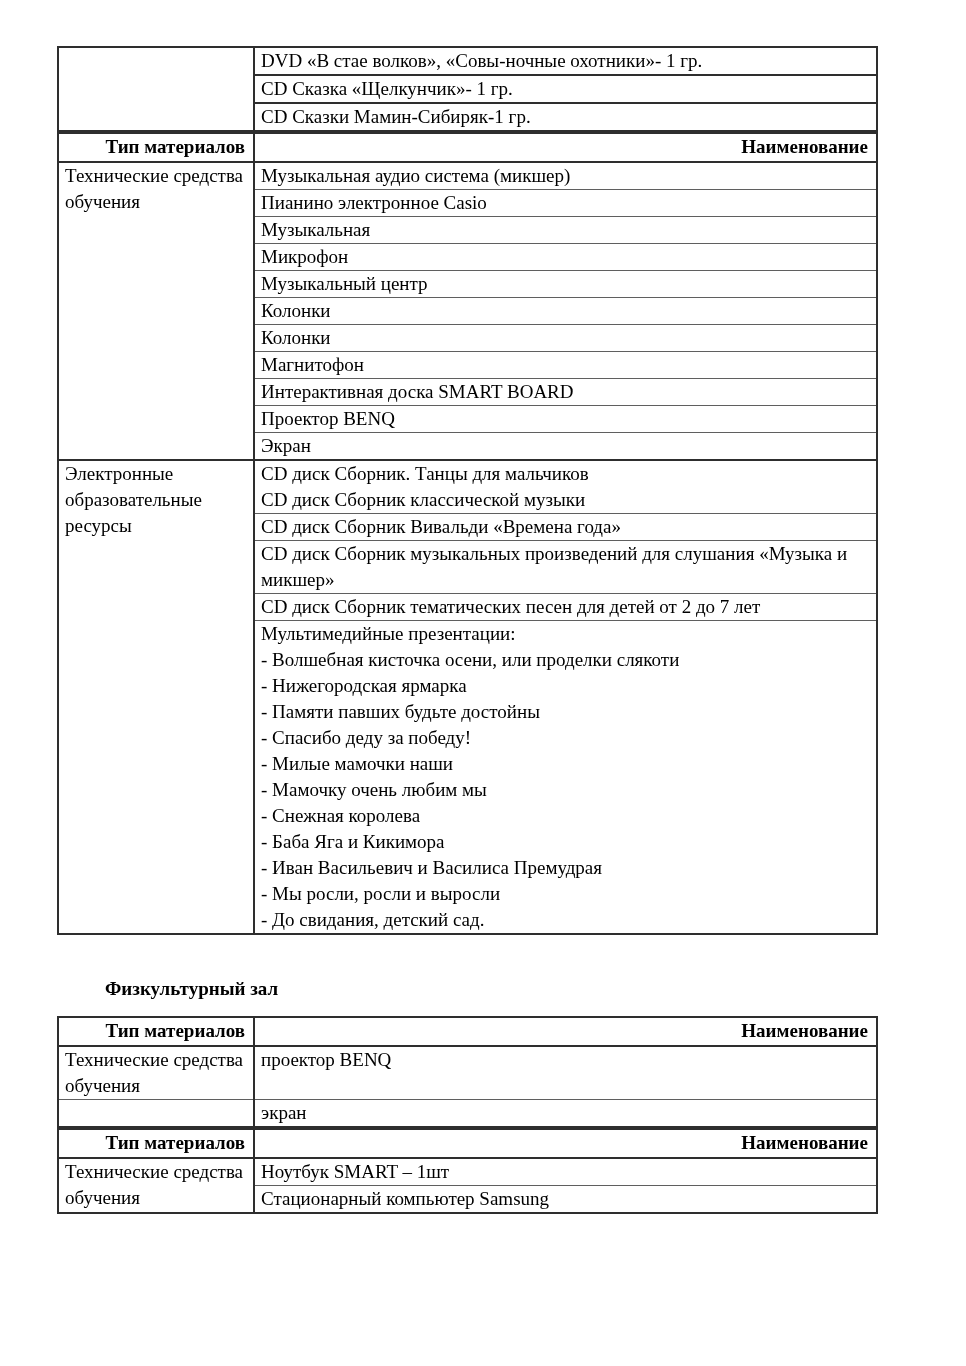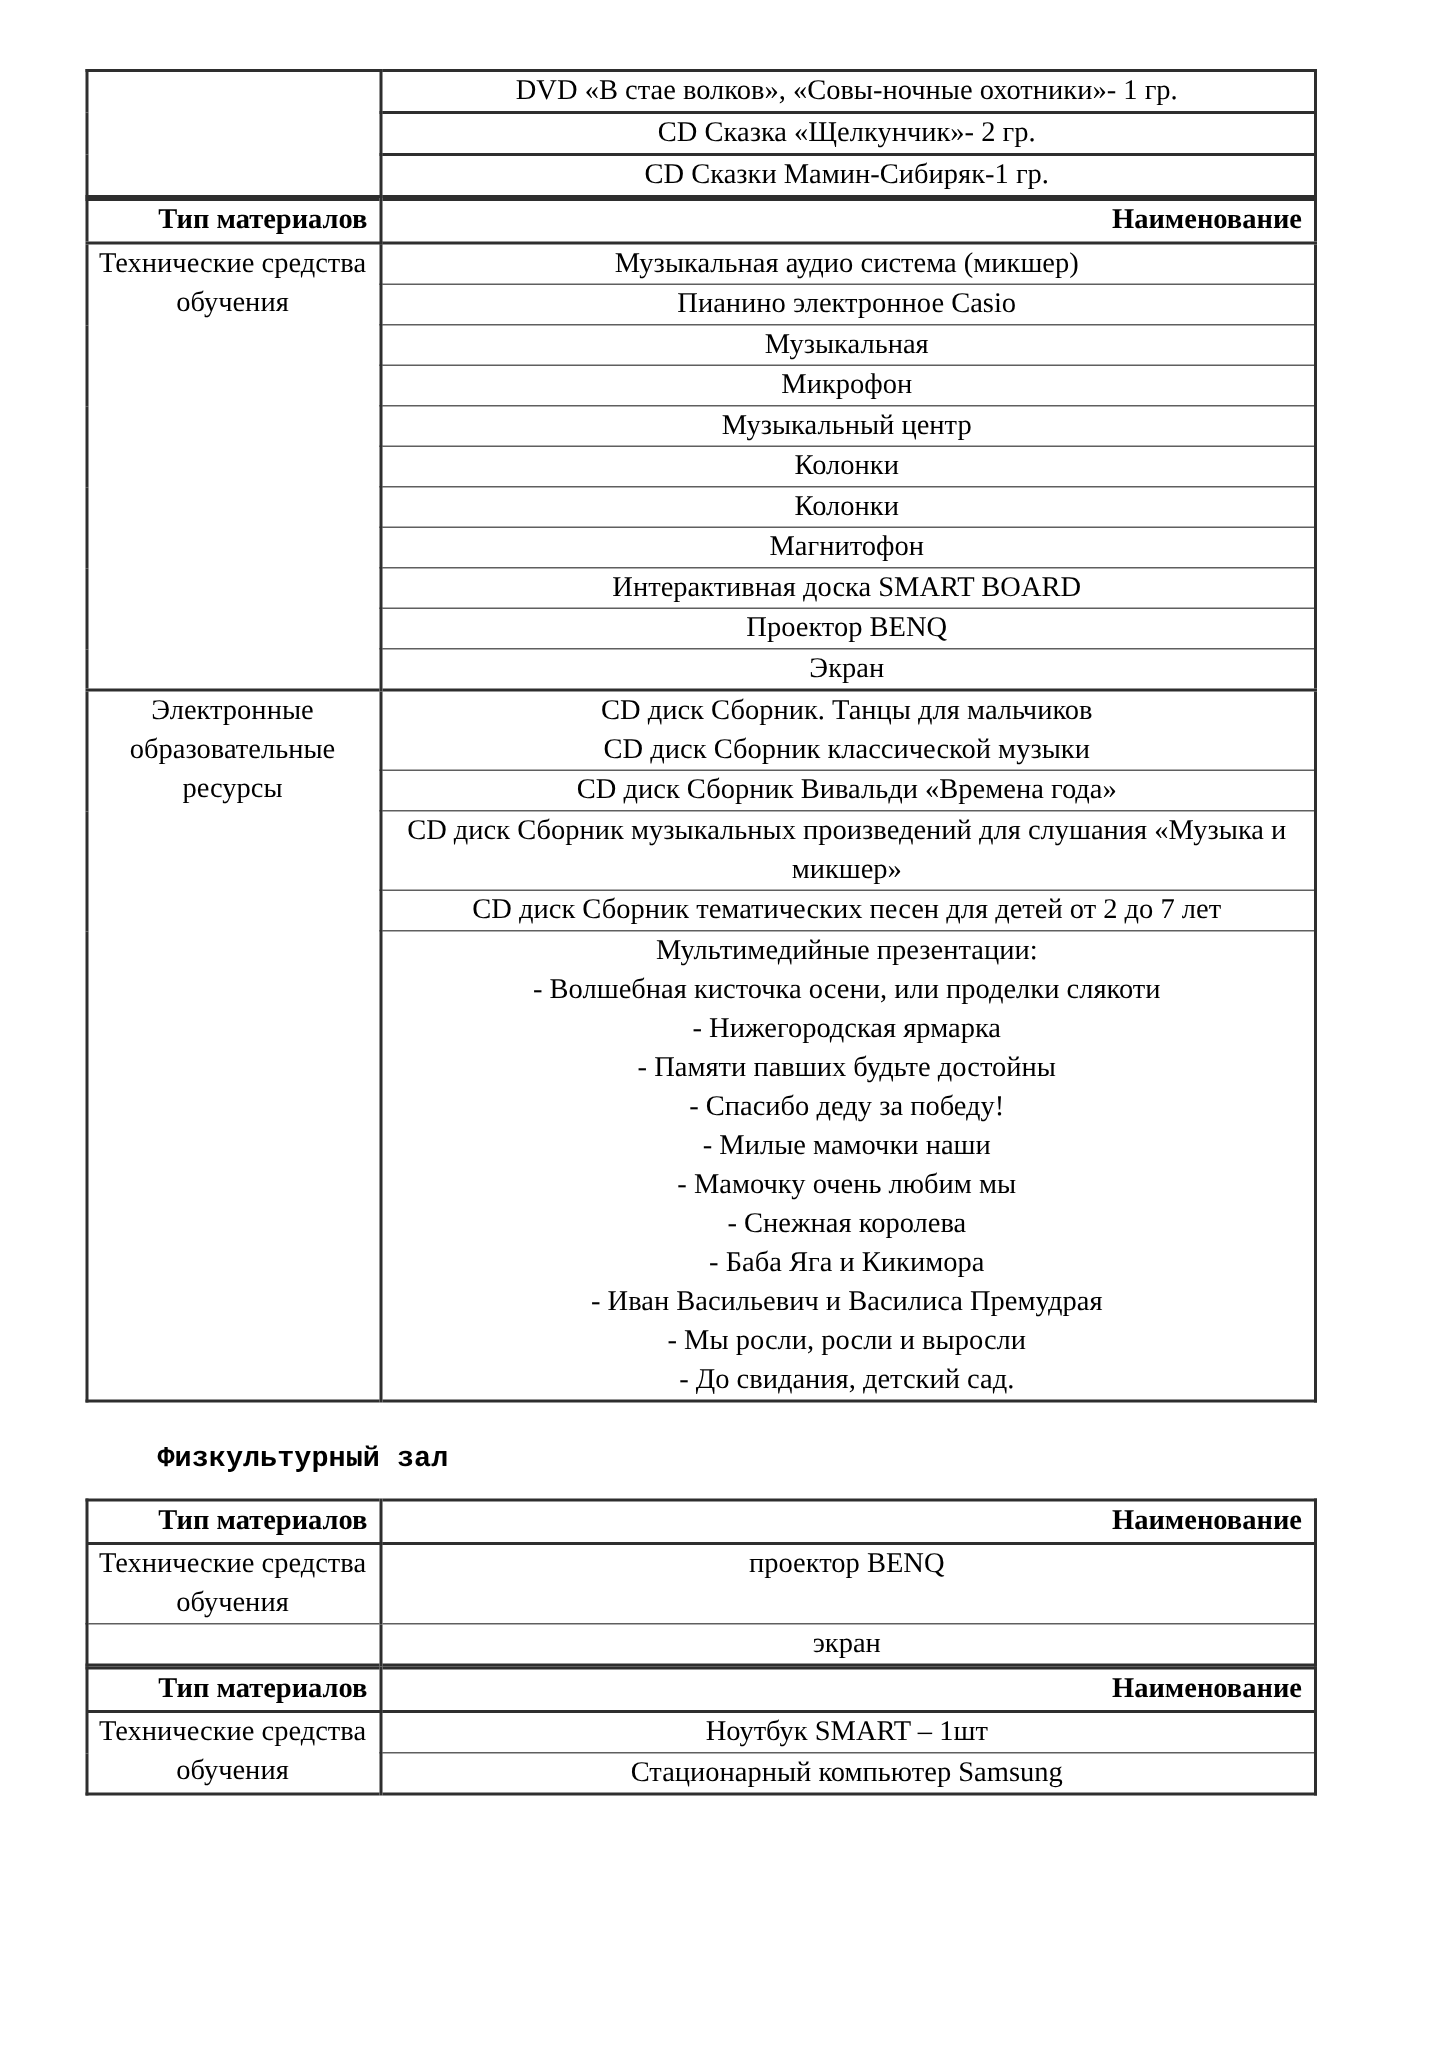--- a/index.html
+++ b/index.html
@@ -20,21 +20,21 @@
     margin-left: 57px;
     border: 2px solid #2e2e2e;
   }
   table.tbl col.c1 { width: 196px; }
   table.tbl col.c2 { width: 623px; }
   table.tbl td {
     border: 1px solid #5f5f5f;
     padding: 0 8px 0 6px;
     line-height: 26px;
     vertical-align: top;
-    text-align: center;
+    text-align: left;
     white-space: pre-line;
     overflow: hidden;
   }
   table.tbl td.first { border-right: 2px solid #2e2e2e; }
   table.tbl tr.hdr td {
     font-weight: bold;
     text-align: right;
     border-bottom: 2px solid #2e2e2e;
     height: 27px;
     white-space: nowrap;
@@ -45,42 +45,42 @@
   
   table.prev td { border: 2px solid #2e2e2e; }
   table.prev { margin-top: 46px; }
 
   .heading {
     font-weight: bold;
     line-height: 26px;
     margin-left: 105px;
   }
   #h-music  { margin-top: 27px; margin-bottom: 16px; }
-  #h-gym    { margin-top: 24px; margin-bottom: 14px; font-family: Liberation Mono, monospace; }
+  #h-gym    { margin-top: 41px; margin-bottom: 14px; }
   #h-method { margin-top: 6px;  margin-bottom: 13px; }
 
   .gym-row1 td { height: 52px; }
 </style>
 </head>
 <body>
 
 <div class="page">
 
   <table class="tbl prev">
     <colgroup>
         <col class="c1">
         <col class="c2">
       </colgroup>
     <tbody>
       <tr>
         <td class="first" rowspan="3"></td>
         <td class="row1">DVD «В стае волков», «Совы-ночные охотники»- 1 гр.</td>
       </tr>
       <tr>
-        <td class="row1">CD Сказка «Щелкунчик»- 2 гр.</td>
+        <td class="row1">CD Сказка «Щелкунчик»- 1 гр.</td>
       </tr>
       <tr>
         <td class="row1">CD Сказки Мамин-Сибиряк-1 гр.</td>
       </tr>
     </tbody>
   </table>
 
 
   <table class="tbl">
     <colgroup>

